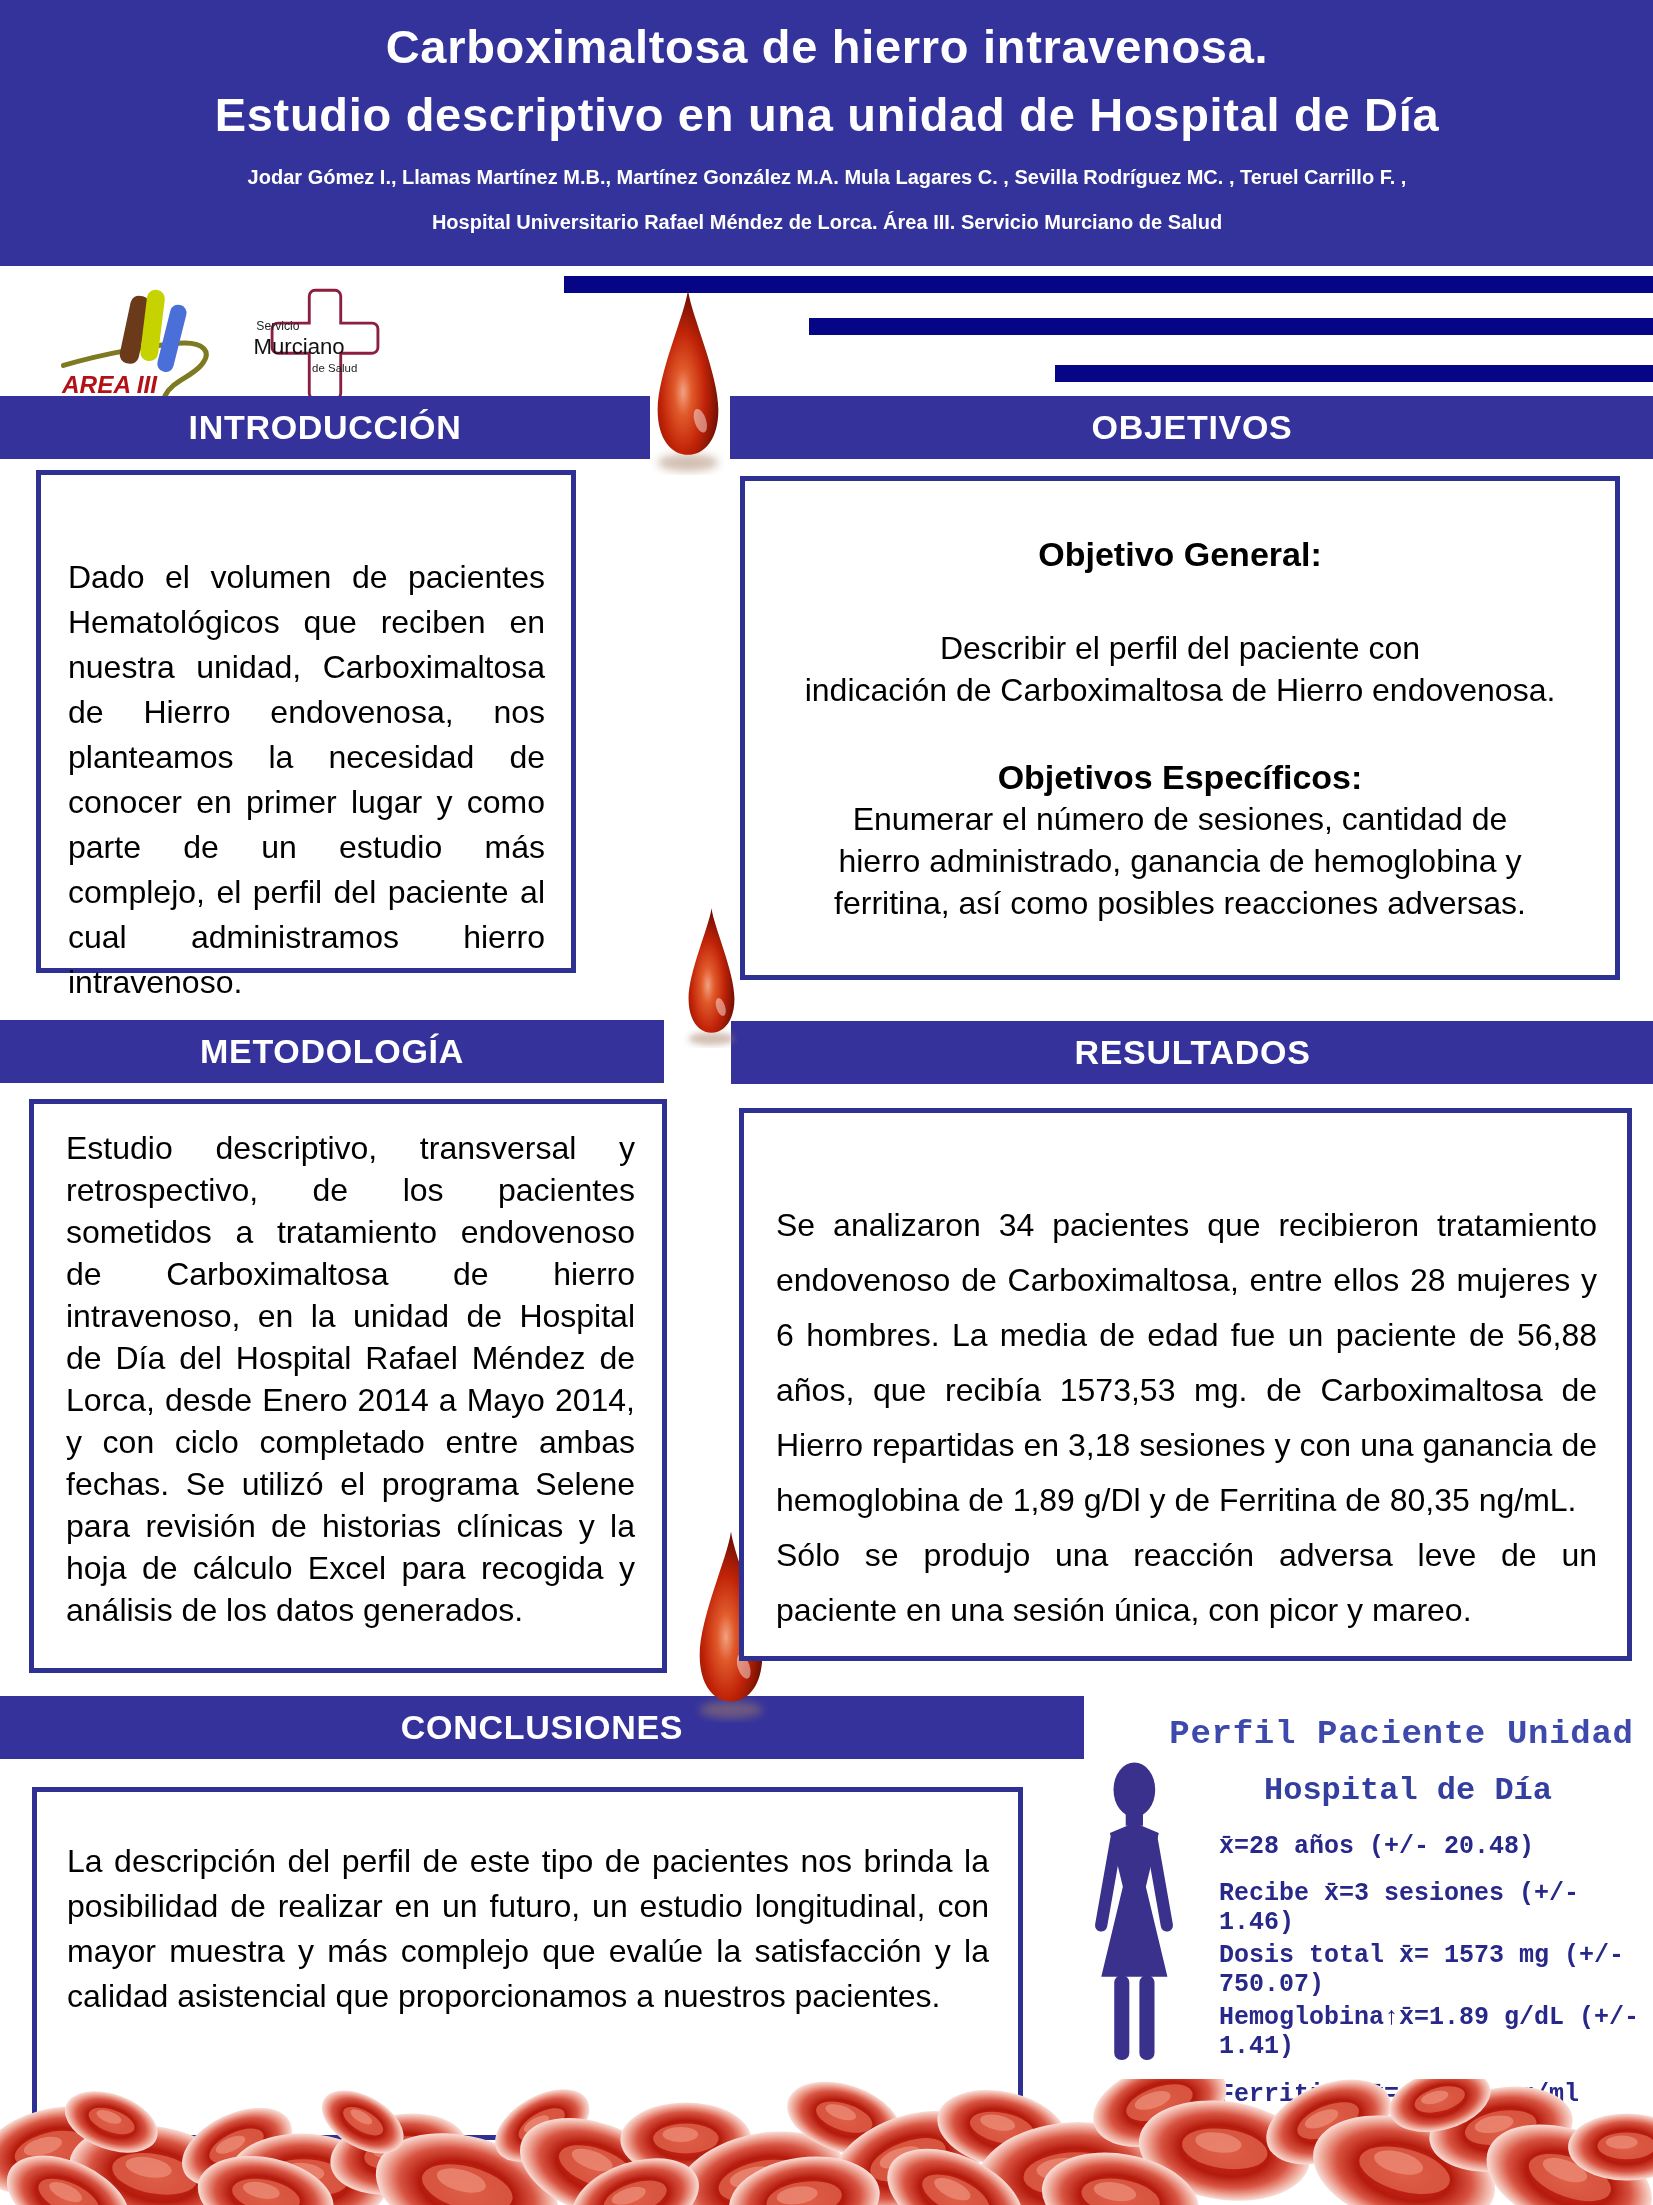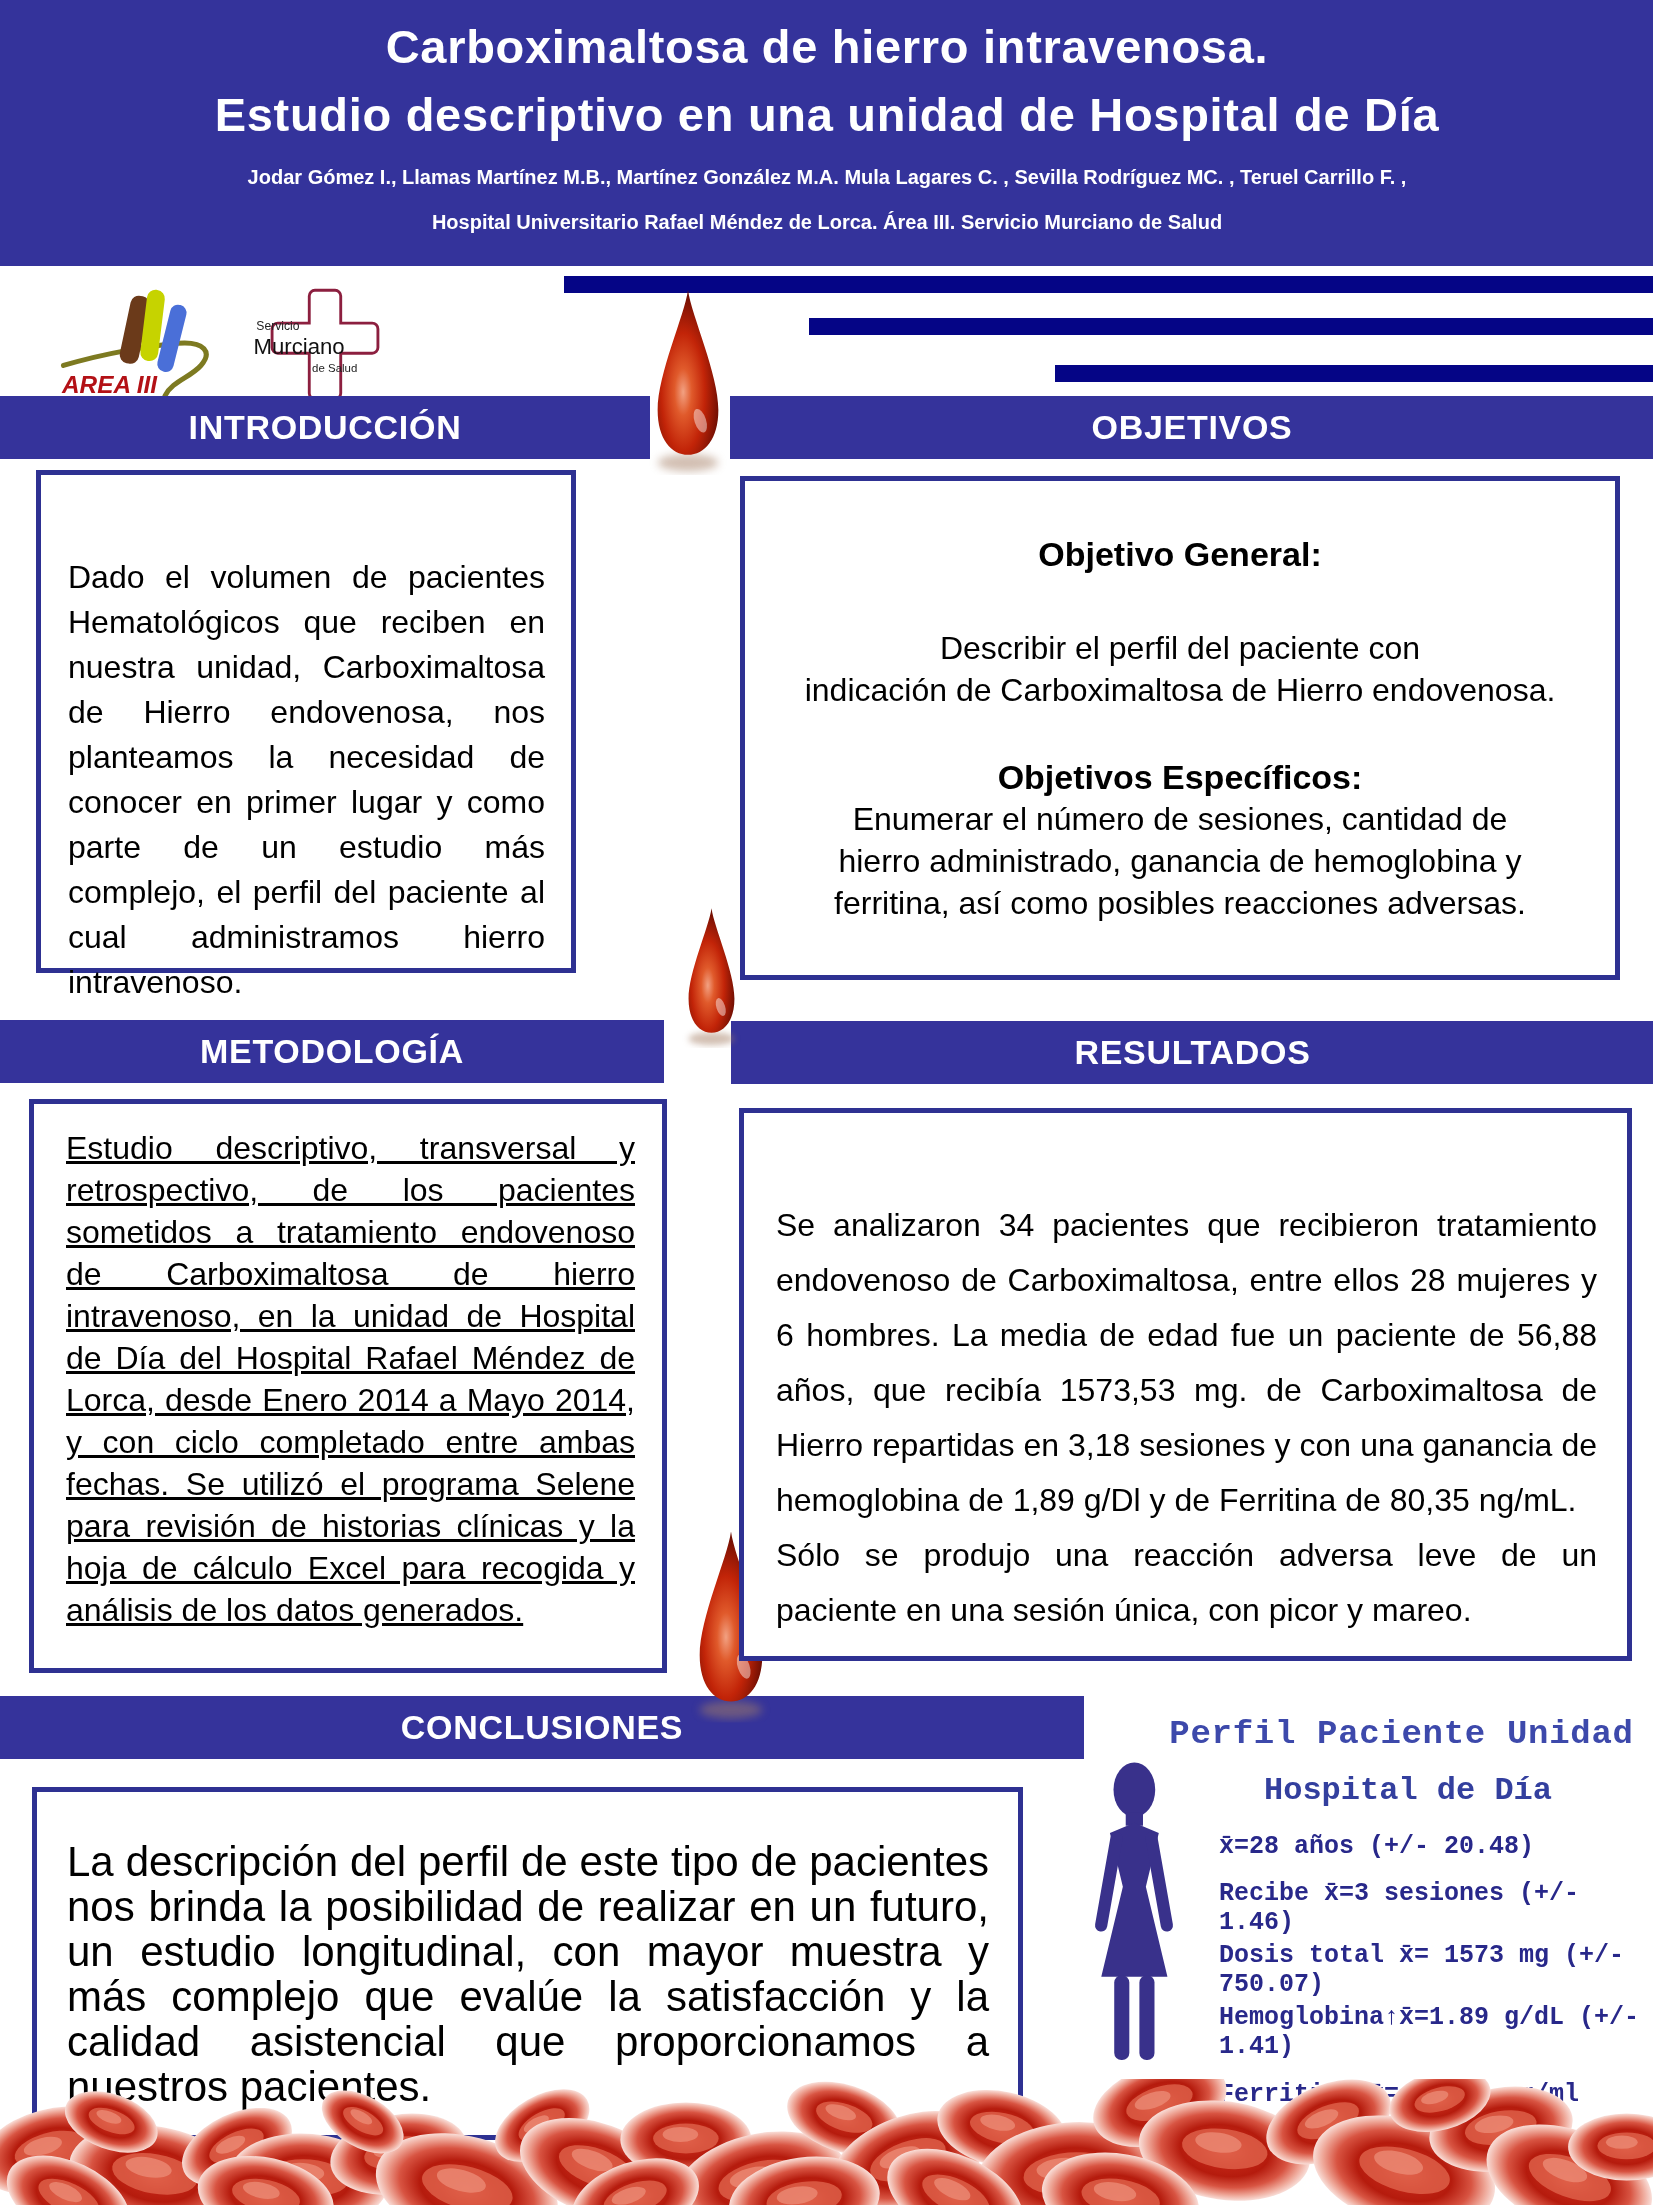--- a/index.html
+++ b/index.html
@@ -25,30 +25,30 @@
   .secbar.intro{left:0;top:396px;width:650px;}
   .secbar.obj{left:730px;top:396px;width:924px;}
   .secbar.met{left:0;top:1020px;width:664px;}
   .secbar.res{left:731px;top:1021px;width:923px;}
   .secbar.con{left:0;top:1696px;width:1084px;}
 
   
   .box{position:absolute;background:#fff;border:5px solid #2E3192;box-sizing:border-box;}
   .box.intro{left:36px;top:470px;width:540px;height:503px;}
   .box.obj{left:740px;top:476px;width:880px;height:504px;}
-  .box.met{left:29px;top:1099px;width:638px;height:574px;text-decoration:underline;}
+  .box.met{left:29px;top:1099px;width:638px;height:574px;}
   .box.res{left:739px;top:1108px;width:893px;height:553px;}
   .box.con{left:32px;top:1787px;width:991px;height:353px;}
 
   .box p{margin:0;color:#000;}
   .intro-text{margin:80px 26px 0 27px !important;font-size:32px;line-height:45px;text-align:justify;}
   .met-text{margin:23px 27px 0 32px !important;font-size:32px;line-height:42px;text-align:justify;}
   .res-text1{margin:85px 30px 0 32px !important;font-size:32px;line-height:55px;text-align:justify;}
   .res-text2{margin:0 30px 0 32px !important;font-size:32px;line-height:55px;text-align:justify;}
-  .con-text{margin:47px 29px 0 30px !important;font-size:42px;line-height:45px;text-align:justify;}
+  .con-text{margin:47px 29px 0 30px !important;font-size:32px;line-height:45px;text-align:justify;}
 
   .obj-content{padding-top:52px;text-align:center;color:#000;}
   .obj-title{font-size:34px;font-weight:bold;line-height:42px;}
   .obj-line{font-size:32px;line-height:42px;}
   .gap75{height:52px;}
   .gap65{height:45px;}
 
   
   .perfil-title{position:absolute;left:1149px;top:1715px;width:505px;text-align:center;
     font-family:"Liberation Mono","DejaVu Sans Mono",monospace;font-weight:bold;font-size:34px;color:#3d49ab;letter-spacing:0.7px;}

